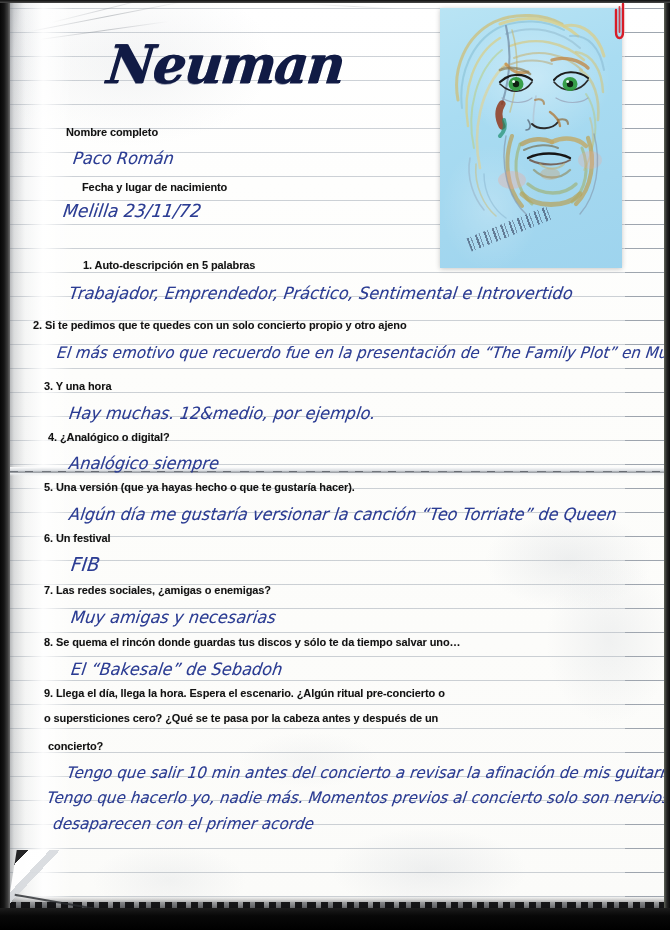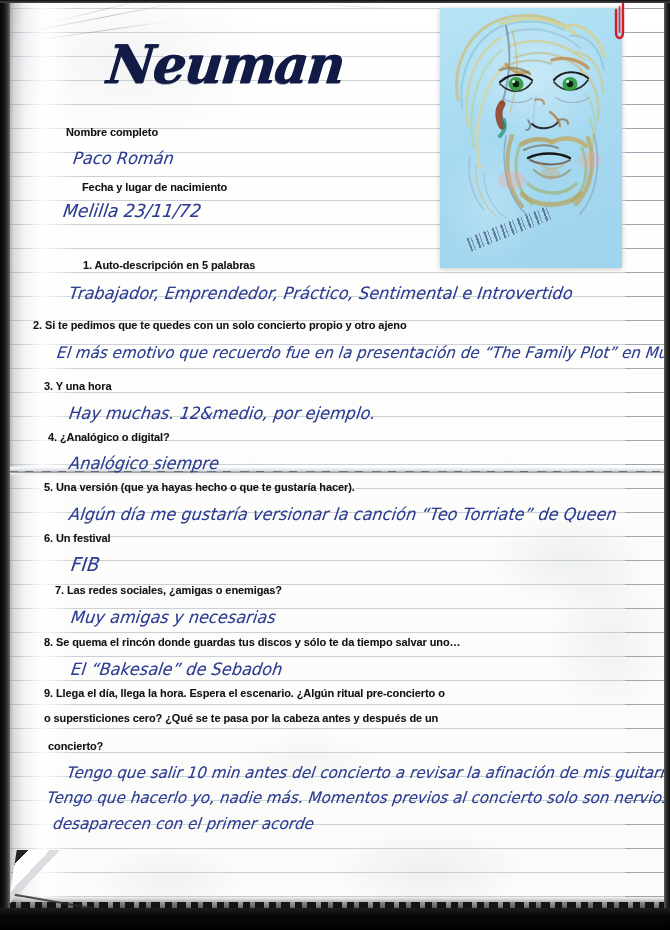--- a/index.html
+++ b/index.html
@@ -334,21 +334,21 @@
     <span>Una versión (que ya hayas hecho o que te gustaría hacer).</span>
   </div>
   <div class="a" style="left:68px;top:505px;">Algún día me gustaría versionar la canción  “Teo Torriate” de Queen</div>
 
   <div class="q" style="left:44px;top:532px;">
     <span>6.</span>
     <span>Un festival</span>
   </div>
   <div class="a" style="left:70px;top:554px;font-size:18px;">FIB</div>
 
-  <div class="q" style="left:44px;top:584px;margin-left:11px;">
+  <div class="q" style="left:44px;top:584px;">
     <span>7.</span>
     <span>Las redes sociales, ¿amigas o enemigas?</span>
   </div>
   <div class="a" style="left:70px;top:608px;">Muy amigas y necesarias</div>
 
   <div class="q" style="left:44px;top:636px;">
     <span>8.</span>
     <span>Se quema el rincón donde guardas tus discos y sólo te da tiempo salvar uno…</span>
   </div>
   <div class="a" style="left:70px;top:660px;">El “Bakesale” de Sebadoh</div>

